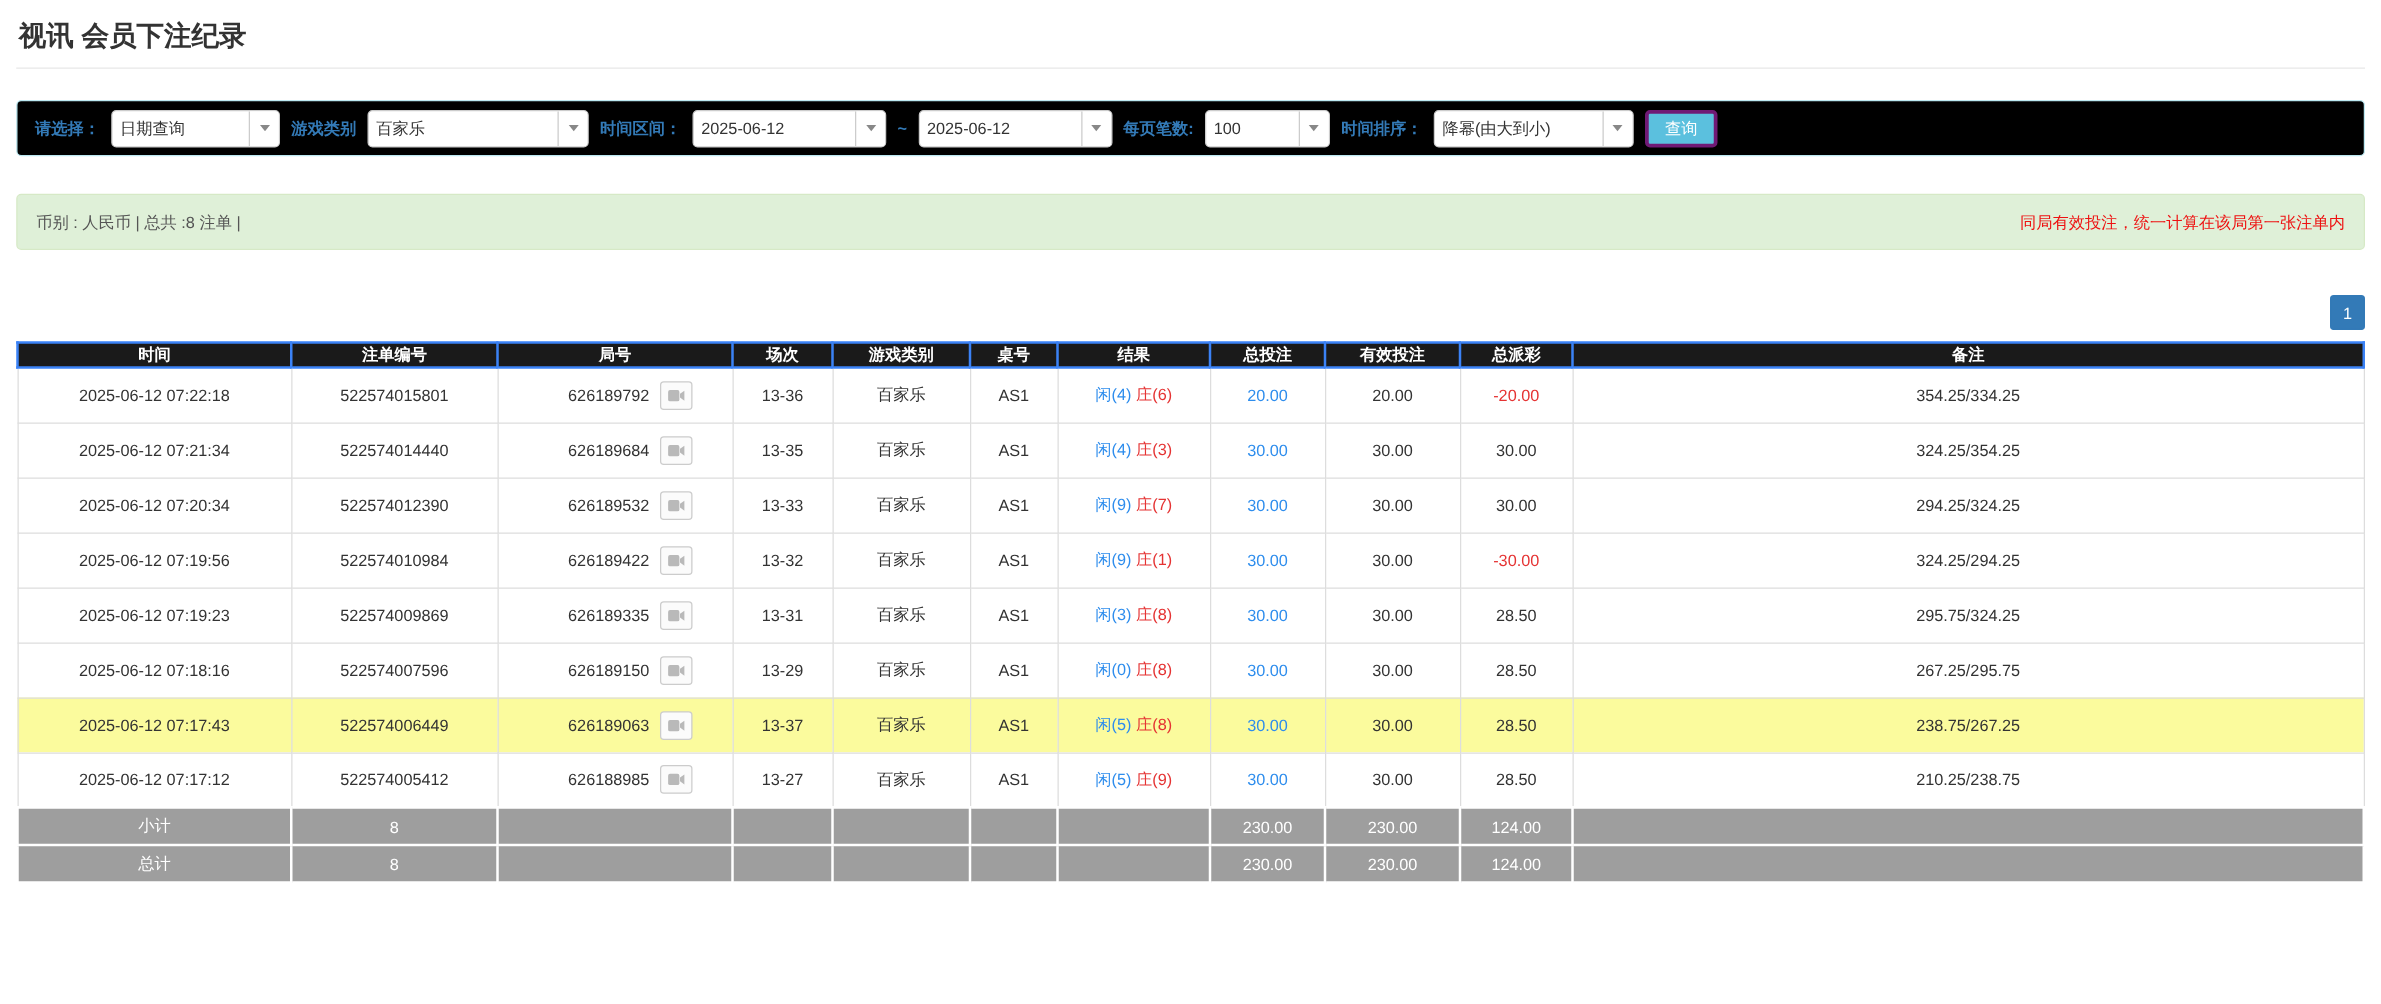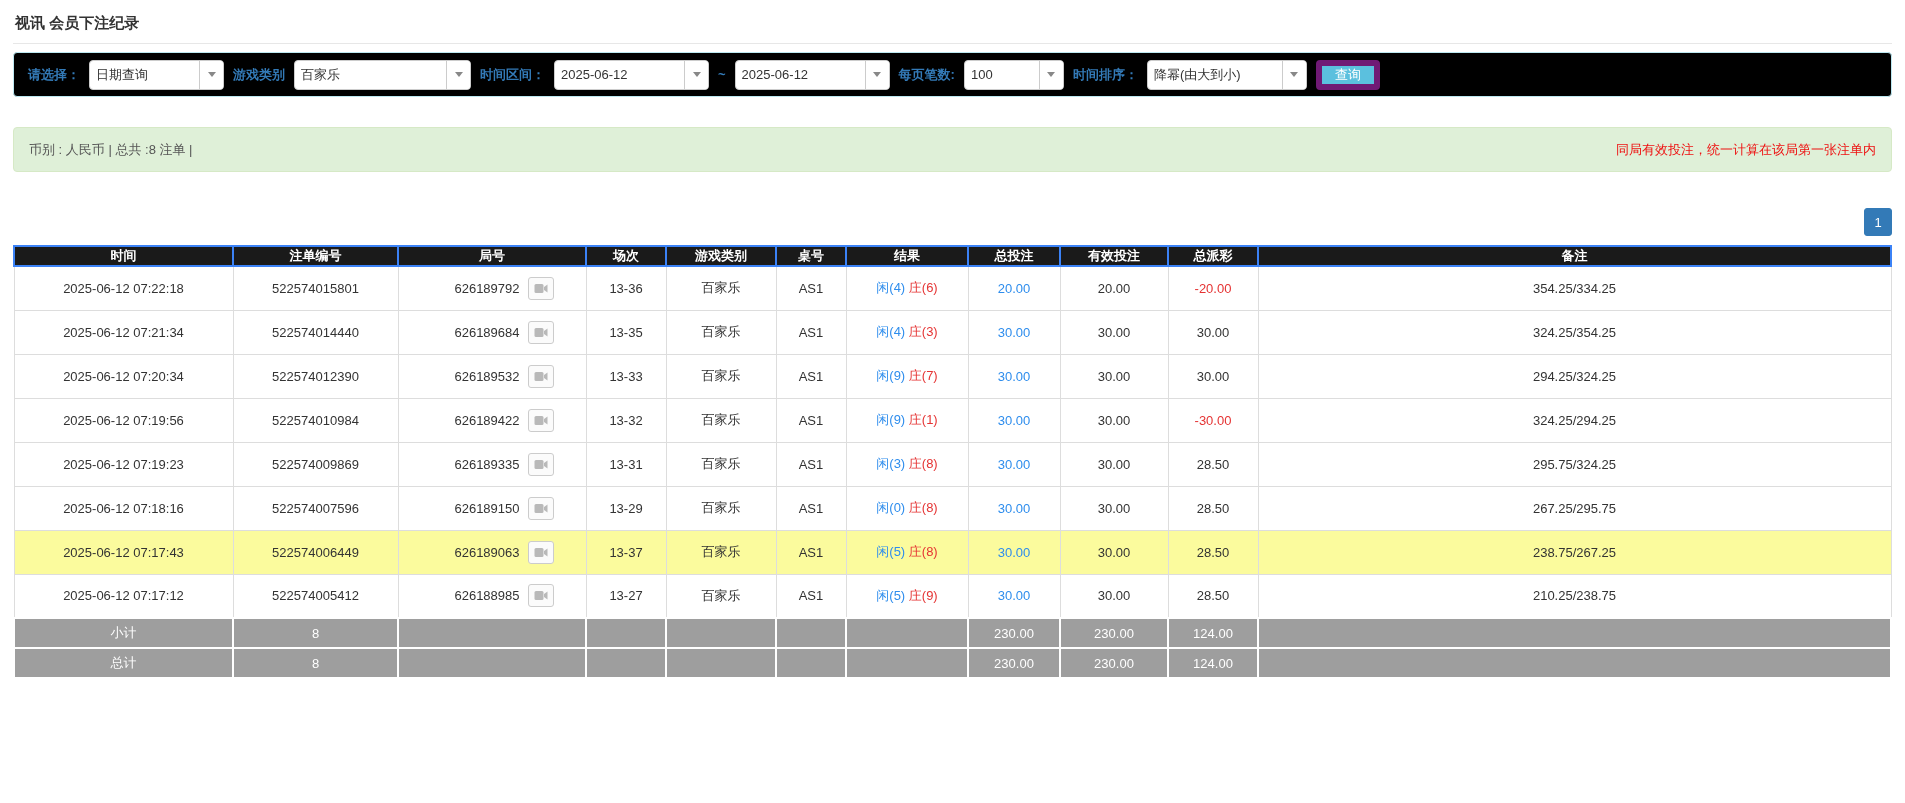--- a/index.html
+++ b/index.html
@@ -5,24 +5,24 @@
   * { box-sizing: border-box; margin: 0; padding: 0; }
   html, body { background: #fff; }
   body {
     width: 1905px; min-height: 803px;
     font-family: "Liberation Sans", sans-serif;
     font-size: 13px; color: #333;
   }
   .page { padding: 6px 13px 20px; }
 
   .page-title {
-    font-size: 15px; font-weight: bold; color: #333;
+    font-size: 22px; font-weight: bold; color: #333;
     padding: 8px 0 10px 2px;
     border-bottom: 1px solid #e7e7e7;
-    margin-bottom: 8px;
+    margin-bottom: 25px;
   }
 
   
   .filter-bar {
     background: #000000; border: 1px solid #bce8f1; border-radius: 4px;
     height: 45px; display: flex; align-items: center; gap: 9px;
     padding: 0 14px; margin-bottom: 30px;
   }
   .flabel { color: #337ab7; font-weight: bold; white-space: nowrap; }
   .tilde { color: #337ab7; font-weight: bold; }
@@ -44,21 +44,21 @@
     width: 0; height: 0;
     border-left: 4px solid transparent; border-right: 4px solid transparent;
     border-top: 5px solid #888;
   }
   .w-query { width: 135px; }
   .w-game  { width: 177px; }
   .w-date  { width: 155px; }
   .w-size  { width: 100px; }
   .w-sort  { width: 160px; gap: 28px; }
   .btn-search {
-    background: #5bc0de; border: 6px solid #701a75; color: #fff;
+    background: #5bc0de; border: 3px solid #701a75; color: #fff;
     border-radius: 4px; height: 30px; padding: 0 13px;
     font-size: 13px; cursor: pointer; font-family: inherit;
   }
 
   
   .summary-bar {
     background: #dff0d8; border: 1px solid #d6e9c6; border-radius: 4px;
     height: 45px; display: flex; align-items: center; justify-content: space-between;
     padding: 0 15px; margin-bottom: 36px; color: #555;
   }

